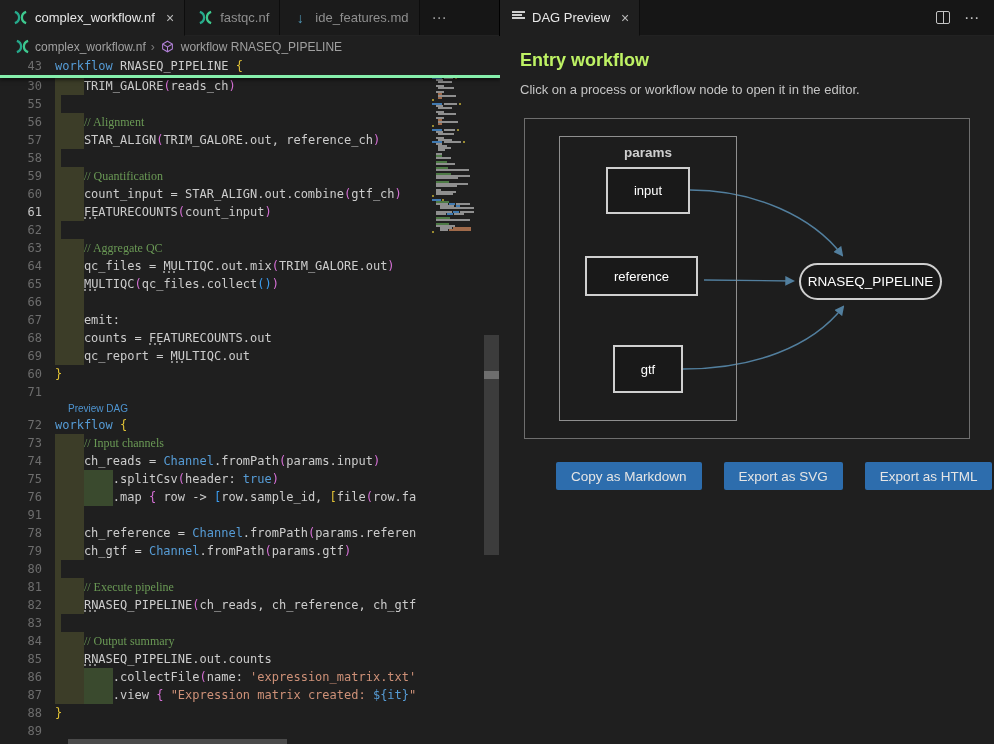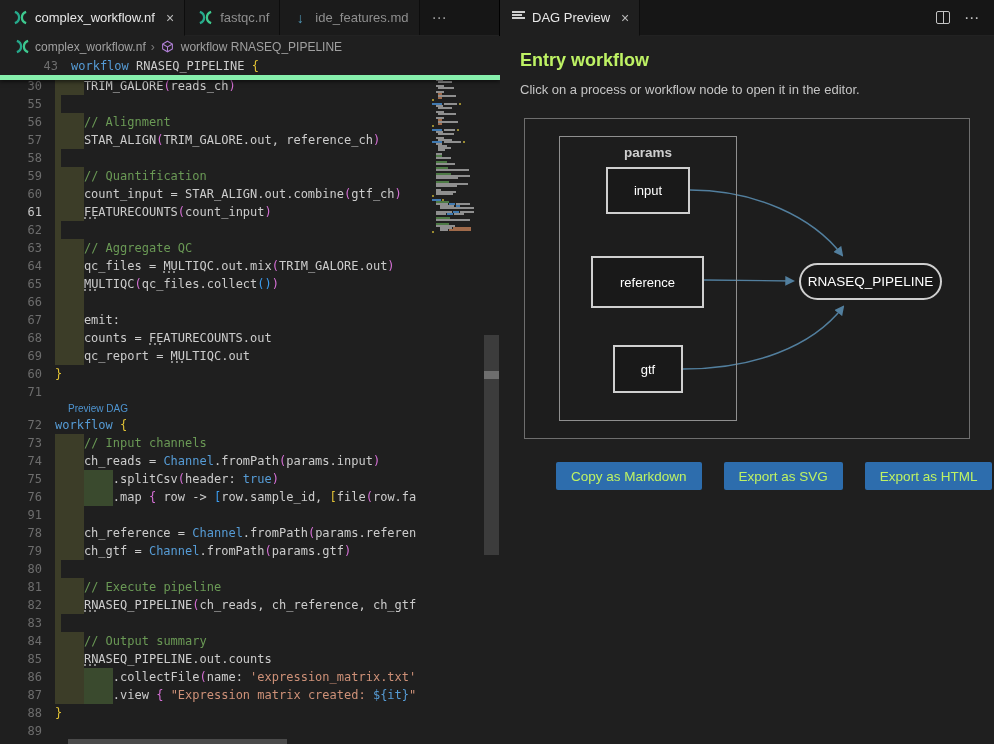--- a/index.html
+++ b/index.html
@@ -39,27 +39,27 @@
   .row .ln{width:55px;flex:none;text-align:right;padding-right:13px;font:12px "DejaVu Sans Mono",monospace;color:#6d6d6d;}
   .row .ln.on{color:#c8c8c8;}
   .row .cw{position:relative;flex:1;height:100%;overflow:hidden;}
   .row .blk{position:absolute;top:0;bottom:0;left:0;}
   .blk.one{width:29px;background:var(--olive1);}
   .blk.thin{width:6px;background:var(--olive1);}
   .blk.two{width:58px;background:linear-gradient(to right,var(--olive1) 0 29px,var(--olive2) 29px 58px);}
   .row pre{margin:0;position:relative;font:12px "DejaVu Sans Mono",monospace;line-height:18px;white-space:pre;}
   .tok.txt{color:#cccccc;}
   .tok.kw{color:var(--tok-kw);}
-  .tok.cm{color:var(--tok-cm);}
+  .tok.cm{color:var(--tok-cm);font-family:Liberation Serif, serif;}
   .tok.str{color:var(--tok-str);}
   .tok.b1{color:var(--tok-b1);}
   .tok.b2{color:var(--tok-b2);}
   .tok.b3{color:var(--tok-b3);}
   .tok.h{background:repeating-linear-gradient(to right,#8b8b8b 0 2px,transparent 2px 5px) left bottom/13px 2px no-repeat;}
-  #sticky{position:relative;z-index:3;background:#1f1f1f;box-shadow:0 2px 4px rgba(0,0,0,.55);border-bottom:5px solid #86efac;padding-left:16px;}
+  #sticky{position:relative;z-index:3;background:#1f1f1f;box-shadow:0 2px 4px rgba(0,0,0,.55);border-bottom:3px solid #86efac;}
   .lens-row{height:15px;display:flex;}
   .lens-row .sp{width:68px;flex:none;}
   .lens-row a{font-size:10px;color:var(--lens);text-decoration:none;line-height:15px;}
   #rows{position:absolute;top:20px;left:0;width:432px;bottom:0;overflow:hidden;}
 
   
   #minimap{position:absolute;top:0;left:430px;width:54px;}
   #minimap .mrow{height:2px;position:relative;}
   #minimap .mseg{position:absolute;top:0;height:1.6px;}
   #vscroll{position:absolute;top:0;right:0;width:17px;bottom:0;}
@@ -72,21 +72,21 @@
   #panel-title{position:absolute;left:20px;top:14px;font-size:18px;font-weight:700;color:#bef264;}
   #panel-desc{position:absolute;left:20px;top:46px;font-size:13px;color:#c5c5c5;}
   #dag{position:absolute;left:24px;top:82px;width:446px;height:321px;border:1.5px solid #6e6e6e;background:#1d1d1d;}
   #dag svg{position:absolute;inset:0;}
   .subgraph{position:absolute;border:1px solid #8f8f8f;}
   .subgraph .sg-label{position:absolute;top:8px;left:0;right:0;text-align:center;font-size:13.5px;font-weight:700;color:#cfcfcf;}
   .node{position:absolute;background:#191919;border:2.5px solid #cfcfcf;display:flex;align-items:center;justify-content:center;
     font-size:13px;color:#ffffff;cursor:pointer;}
   .node.stadium{border-radius:19px;font-size:13.5px;}
   #dag-buttons{position:absolute;left:56px;top:426px;display:flex;gap:22px;}
-  #dag-buttons button{background:var(--accent);color:#bef264;border:none;border-radius:2px;height:28px;
+  #dag-buttons button{background:var(--accent);color:#e5e5e5;border:none;border-radius:2px;height:28px;
     padding:0 15px;font-size:13.5px;font-family:inherit;cursor:pointer;}
 </style>
 </head>
 <body>
 
 <div id="window">
 
   <div id="left-group" class="group">
     <div class="tabstrip" id="left-tabstrip">
         <div class="tab active">
@@ -687,21 +687,21 @@
           </defs>
         <path d="M165,71 C230,71 288,98 317,136" fill="none" stroke="#527f9e" stroke-width="1.4" marker-end="url(#arrow)"></path>
             <path d="M179,161 L268,162" fill="none" stroke="#527f9e" stroke-width="1.4" marker-end="url(#arrow)"></path>
             <path d="M158,250 C228,250 287,228 318,188" fill="none" stroke="#527f9e" stroke-width="1.4" marker-end="url(#arrow)"></path>
           </svg>
         <div class="subgraph" id="dag-subgraph" style="left: 34px; top: 17px; width: 178px; height: 285px;">
           <div class="sg-label">params</div>
         </div>
         <div id="dag-nodes">
             <div class="node" style="left: 81px; top: 48px; width: 84px; height: 47px;">input</div>
-            <div class="node" style="left: 66px; top: 137px; width: 113px; height: 52px;">reference</div>
+            <div class="node" style="left: 60px; top: 137px; width: 113px; height: 40px;">reference</div>
             <div class="node" style="left: 88px; top: 226px; width: 70px; height: 48px;">gtf</div>
             <div class="node stadium" style="left: 274px; top: 144px; width: 143px; height: 37px;">RNASEQ_PIPELINE</div>
           </div>
       </div>
 
       <div id="dag-buttons">
           <button>Copy as Markdown</button>
           <button>Export as SVG</button>
           <button>Export as HTML</button>
         </div>

